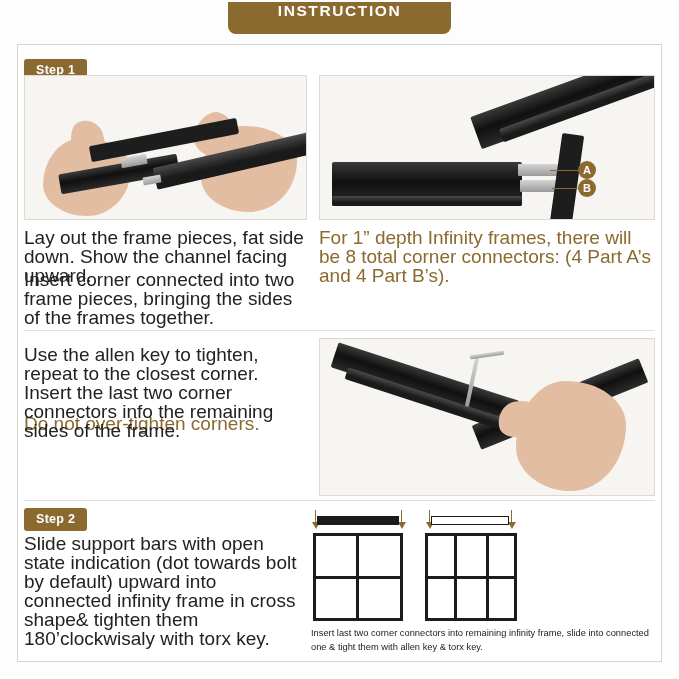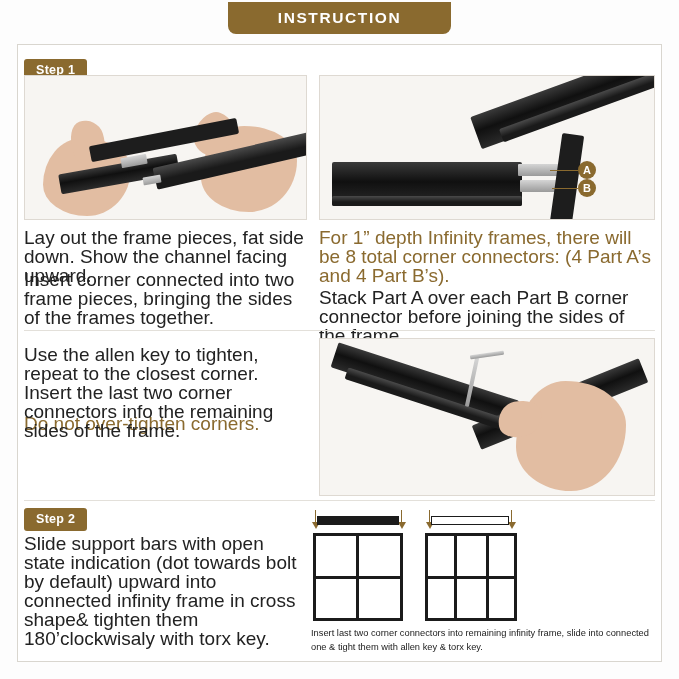--- a/index.html
+++ b/index.html
@@ -19,21 +19,20 @@
   
   .title-banner {
     position: absolute;
     left: 228px;
     top: 2px;
     width: 223px;
     height: 32px;
     background: #8a6a2f;
     border-radius: 0 0 8px 8px;
     display: flex;
-    align-items: center;
     justify-content: center;
   }
   .title-banner span {
     color: #ffffff;
     font-size: 15.5px;
     font-weight: bold;
     letter-spacing: 1.6px;
   }
 
   
@@ -220,21 +219,20 @@
     <div class="bar" style="left:236px;top:58px;width:22px;height:90px;transform:rotate(8deg);"></div>
     <div class="leader" style="left:230px;top:94px;width:28px;"></div>
     <div class="leader" style="left:232px;top:112px;width:26px;"></div>
     <div class="badge" style="left:258px;top:85px;">A</div>
     <div class="badge" style="left:258px;top:103px;">B</div>
   </div>
 
   <div class="txt" id="txt-left-1">Lay out the frame pieces, fat side down. Show the channel facing upward.</div>
   <div class="txt" id="txt-left-2">Insert corner connected into two frame pieces, bringing the sides of the frames together.</div>
   <div class="txt brown" id="txt-right-1">For 1” depth Infinity frames, there will be 8 total corner connectors: (4 Part A’s and 4 Part B’s).</div>
-  <div class="txt" id="txt-right-2">Stack Part A over each Part B corner connector before joining the sides of the frame.</div>
 
   <div class="divider" id="div-1"></div>
 
   <div class="txt brown" id="txt-mid-warn">Do not over-tighten corners.</div>
   <div class="txt" id="txt-mid-1">Use the allen key to tighten, repeat to the closest corner. Insert the last two corner connectors info the remaining sides of the frame.</div>
 
   <div class="photo" id="photo-3">
     <div class="ph-bg"></div>
     <div class="bar sheen" style="left:10px;top:32px;width:190px;height:26px;transform:rotate(18deg);"></div>
     <div class="bar sheen" style="left:150px;top:52px;width:180px;height:26px;transform:rotate(-22deg);"></div>

